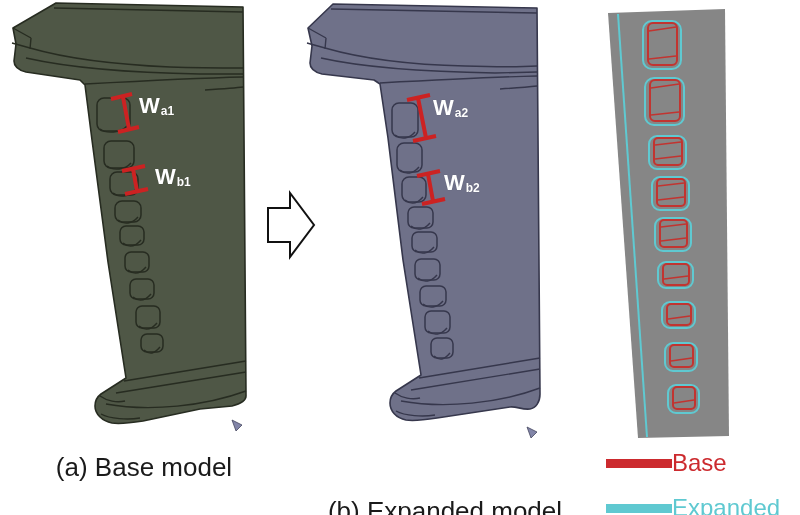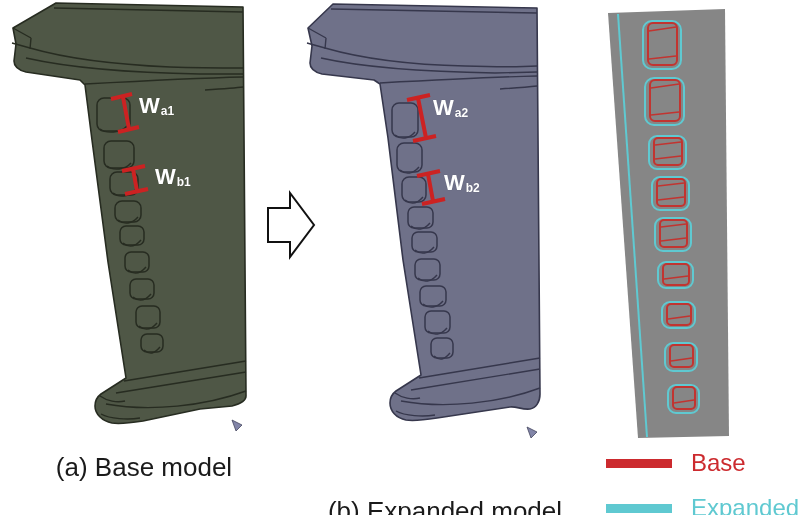--- a/index.html
+++ b/index.html
@@ -35,21 +35,21 @@
   .artifact{fill:#8285a8;stroke:#45465e;stroke-width:0.8;}
   .wlabel{position:absolute;display:flex;color:#ffffff;font-weight:700;line-height:1;
           text-shadow:0 0 1px rgba(0,0,0,.25);}
   .wmain{font-size:22px;}
   .wsub{font-size:12px;position:relative;top:10px;left:1px;}
   .caption{position:absolute;top:452px;font-size:26px;color:var(--caption-text);
            text-align:center;white-space:nowrap;}
   .caption-base{left:24px;width:240px;}
   .caption-expanded{left:315px;width:260px;margin-top:44px;}
   .legend{position:absolute;left:606px;top:448px;}
-  .legend-row{display:flex;align-items:center;gap:19px;height:30px;}
+  .legend-row{display:flex;align-items:center;height:30px;}
   .legend-row + .legend-row{margin-top:15px;}
   .legend-swatch{width:66px;height:9px;}
   .legend-swatch.base{background:var(--legend-base-color);}
   .legend-swatch.expanded{background:var(--legend-expanded-color);}
   .legend-label{font-size:24px;line-height:1;}
   .legend-label.base{color:var(--legend-base-color);}
   .legend-label.expanded{color:var(--legend-expanded-color);}
 </style>
 </head>
 <body>

